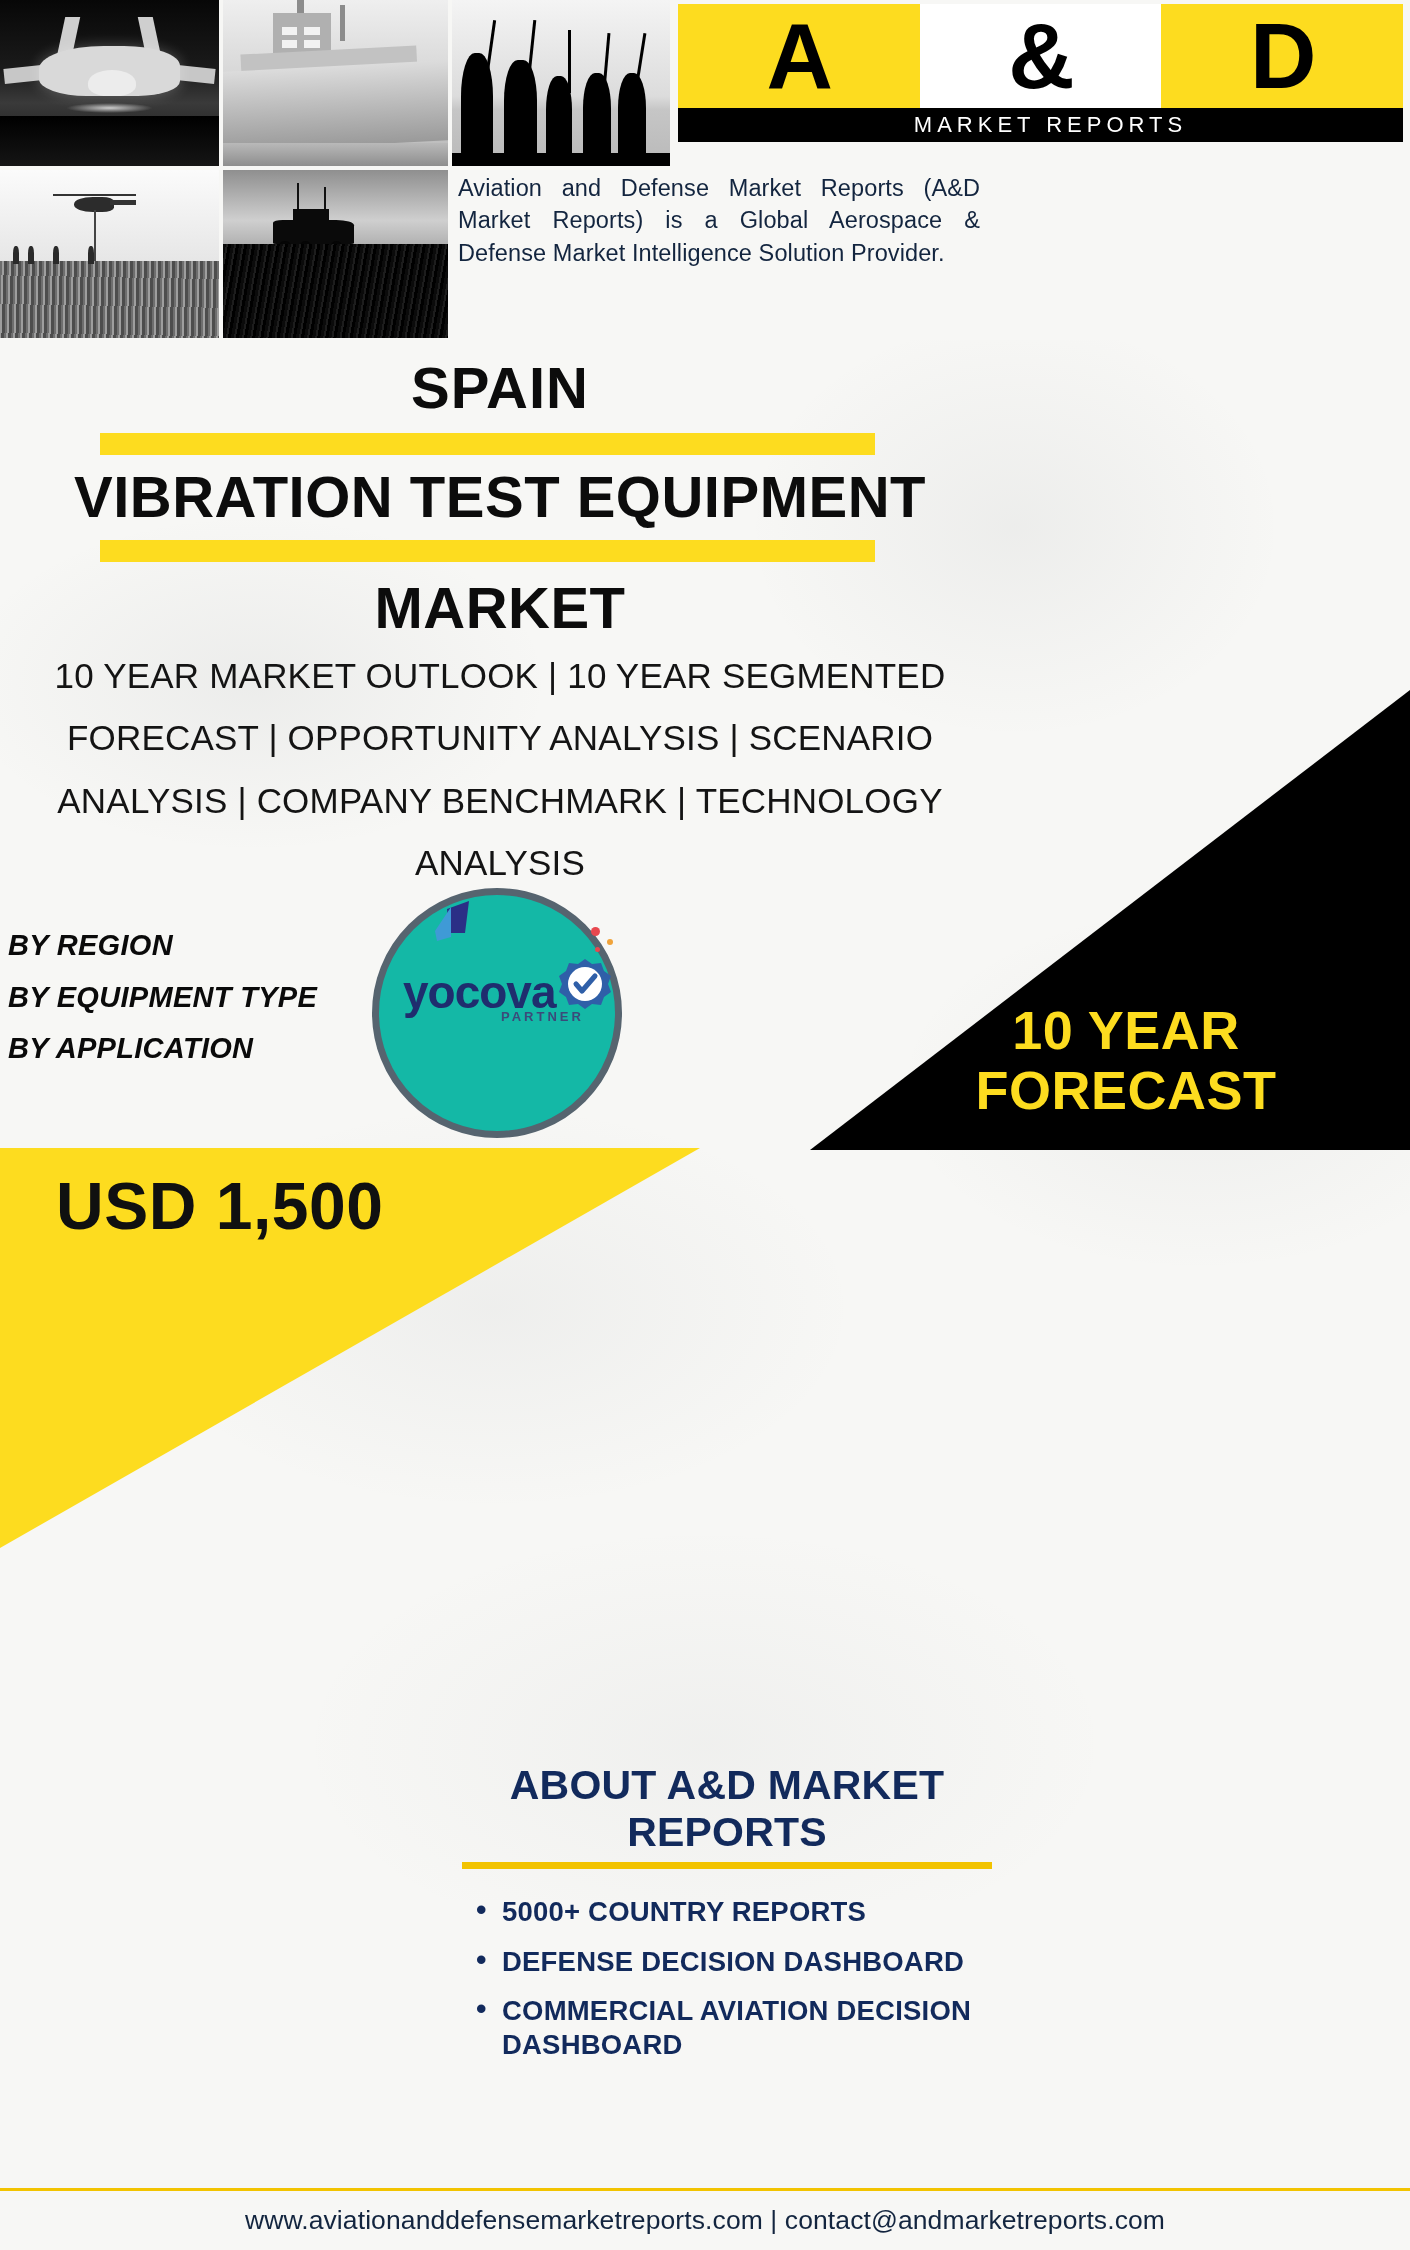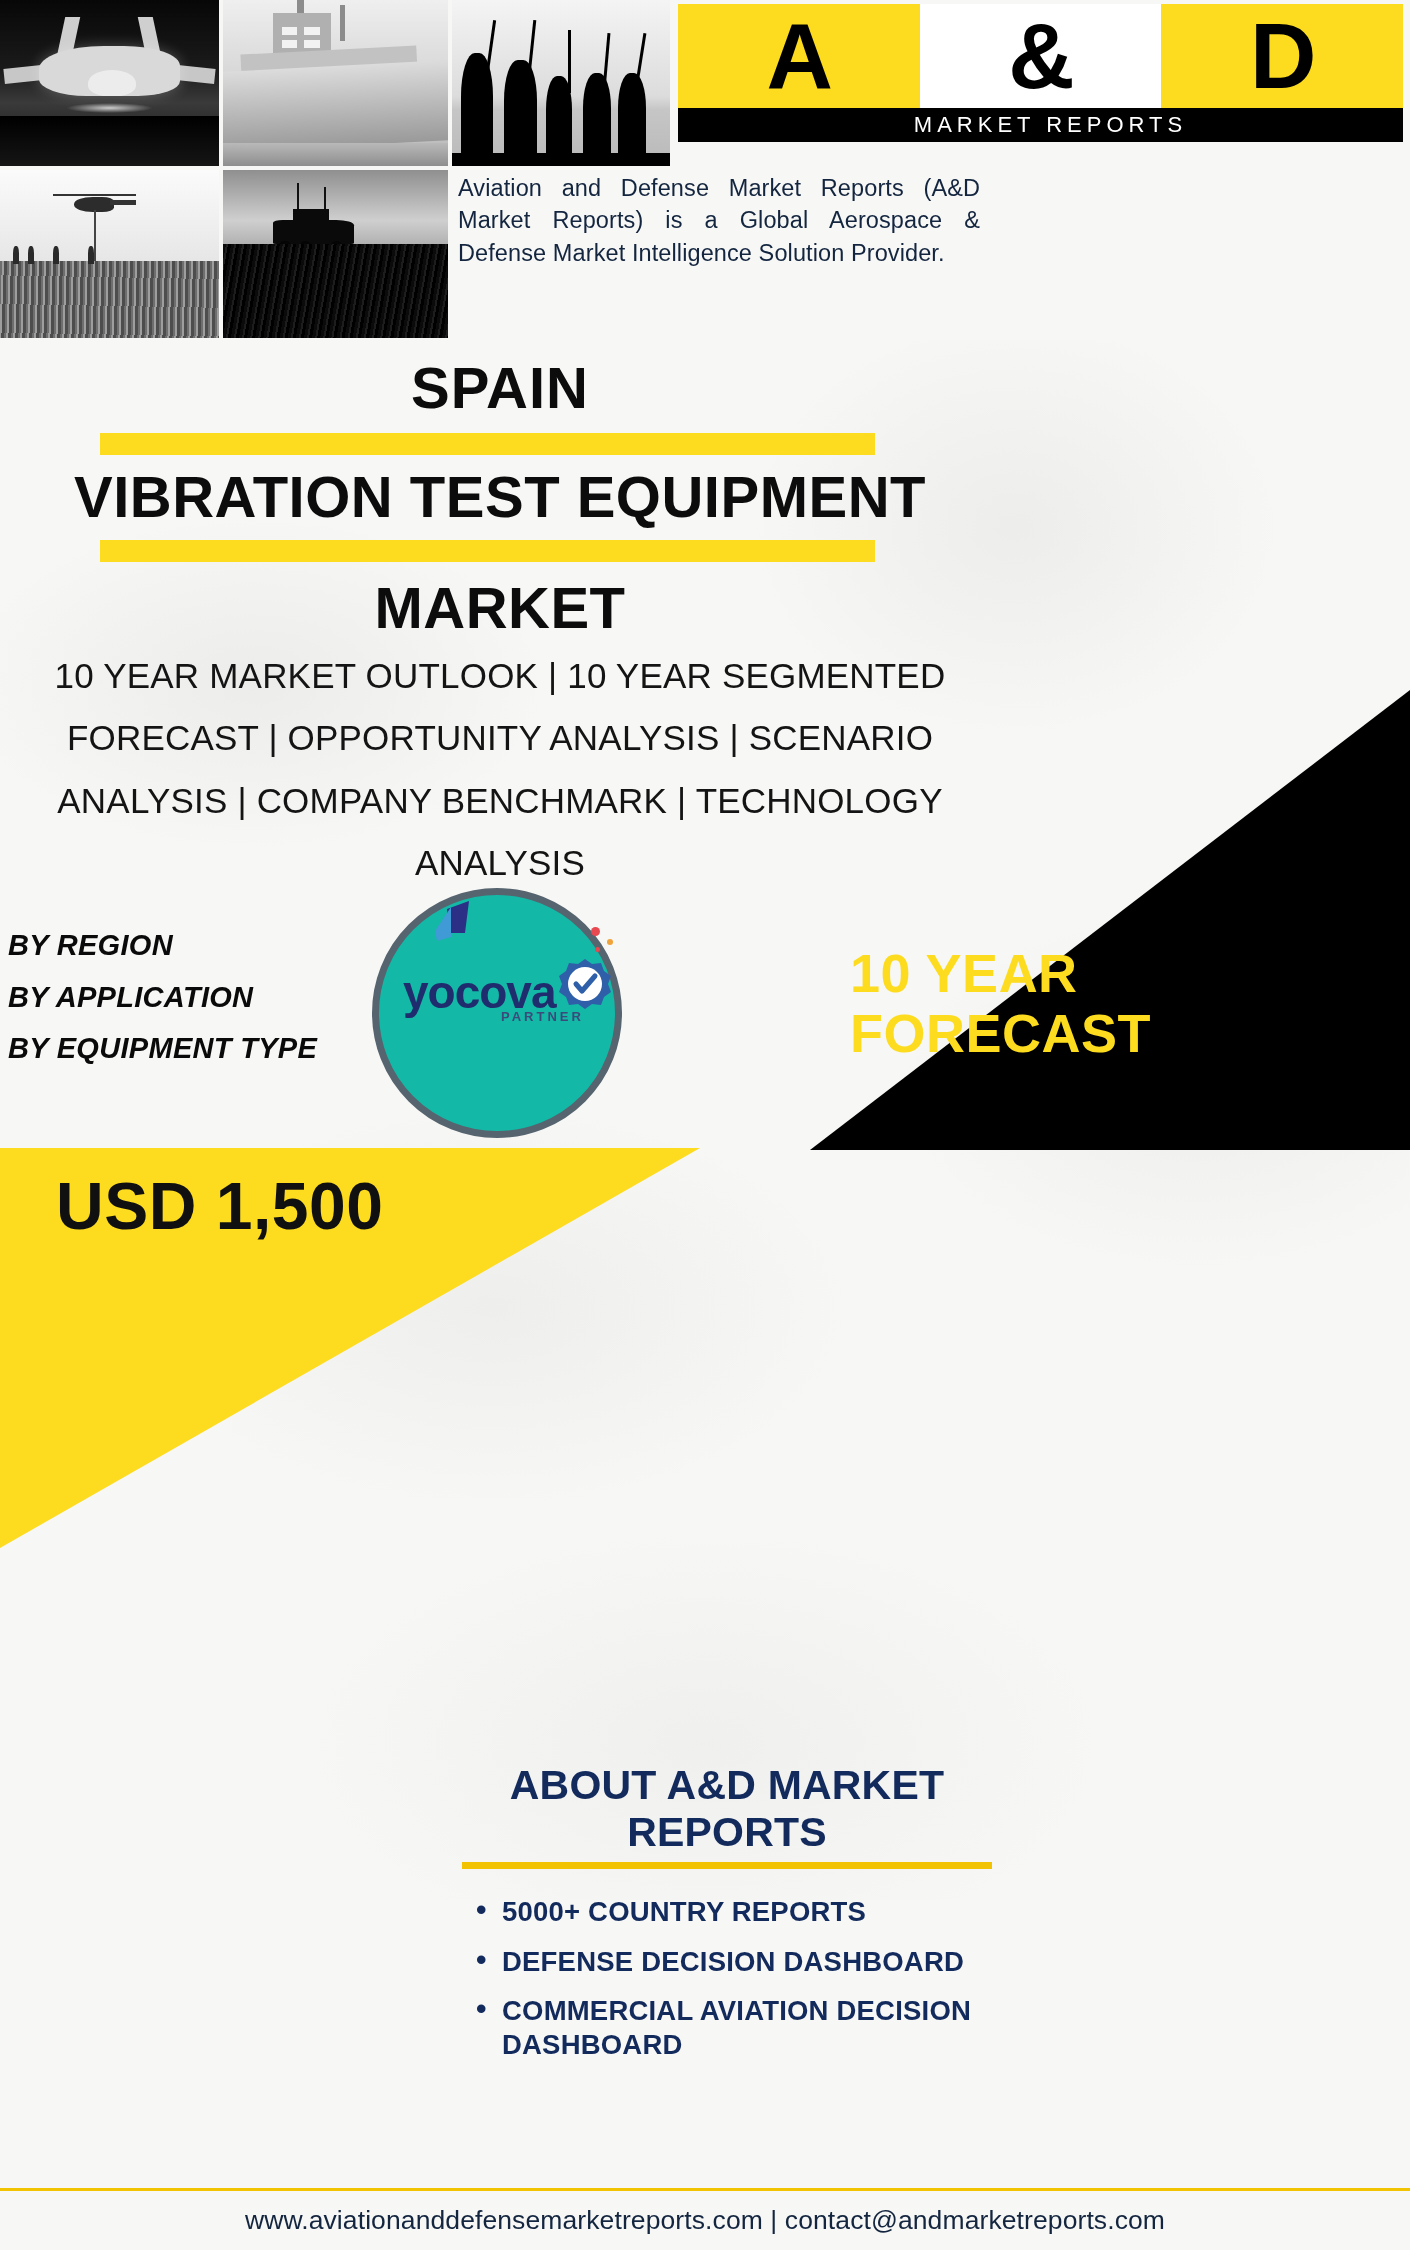--- a/index.html
+++ b/index.html
@@ -114,22 +114,22 @@
     font-weight:300; letter-spacing:.2px;
   }
 
   
   .blackwedge{
     position:absolute; right:0; top:690px; width:600px; height:460px; z-index:2;
     background:#000;
     clip-path:polygon(100% 0, 100% 100%, 0 100%);
   }
   .forecast{
-    position:absolute; right:0px; top:943px; width:560px; z-index:5;
-    text-align:left; padding-right:8px;
+    position:absolute; right:0px; top:1000px; width:560px; z-index:5;
+    text-align:center; padding-right:8px;
     color:#FDDC1F; font-weight:800; font-size:54px; line-height:1.12; letter-spacing:.5px;
   }
 
   
   .bylist{ position:absolute; left:8px; top:920px; z-index:5; }
   .bylist div{ font-size:29px; font-weight:800; color:#0a0a0a; line-height:1.78; letter-spacing:.3px;font-style:italic; }
 
   
   .yocova{
     position:absolute; left:372px; top:888px; width:250px; height:250px; z-index:6;
@@ -272,22 +272,22 @@
 <div class="subtitle">10 YEAR MARKET OUTLOOK | 10 YEAR SEGMENTED FORECAST | OPPORTUNITY ANALYSIS | SCENARIO ANALYSIS | COMPANY BENCHMARK | TECHNOLOGY ANALYSIS</div>
 
 <div class="blackwedge"></div>
 <div class="forecast">
   <div>10 YEAR</div>
   <div>FORECAST</div>
 </div>
 
 <div class="bylist">
   <div>BY REGION</div>
+  <div>BY EQUIPMENT TYPE</div>
   <div>BY APPLICATION</div>
-  <div>BY EQUIPMENT TYPE</div>
 </div>
 
 <div class="yocova">
   <div class="yo-inner">
     <svg class="yo-mark" viewBox="0 0 62 62">
       <polygon points="26,12 48,4 44,36 28,36" fill="#2b2f86"></polygon>
       <polygon points="14,34 30,10 30,40 16,44" fill="#3f9ad6"></polygon>
     </svg>
     <div class="yo-word">yocova</div>
     <div class="yo-partner">PARTNER</div>

